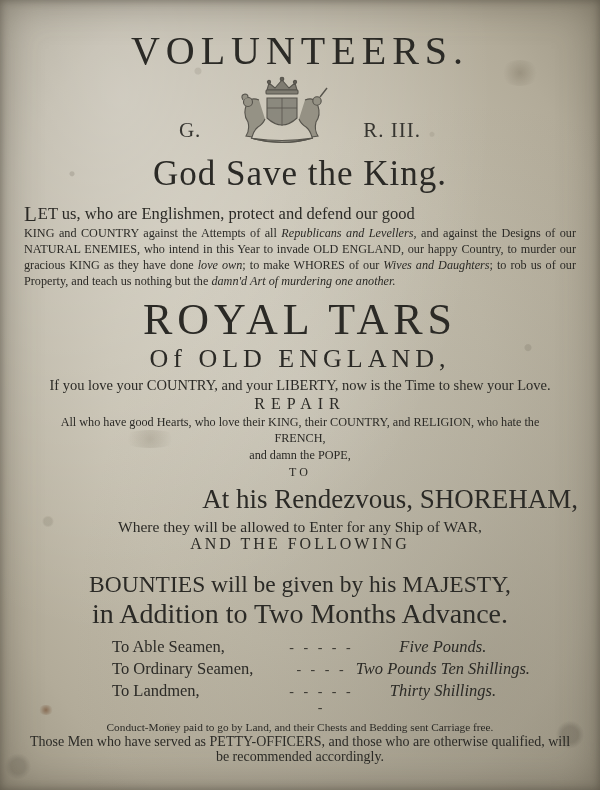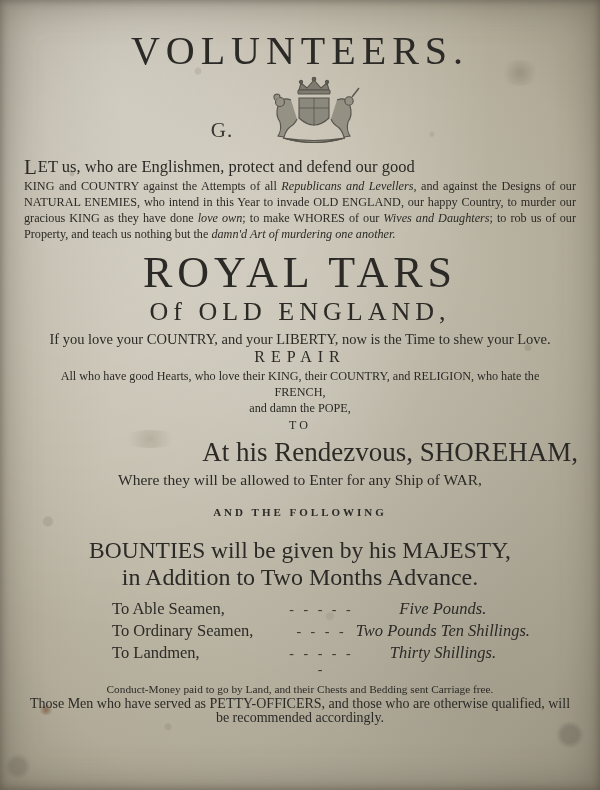--- a/index.html
+++ b/index.html
@@ -144,31 +144,30 @@
   .rendezvous {
     font-size: 27px;
     margin: 6px 0 6px 0;
     text-align: right;
   }
   .where-they {
     font-size: 15.5px;
     margin: 3px 0 1px 0;
   }
   .and-following {
-    font-size: 11px;
+    font-size: 16px;
     letter-spacing: 3px;
-    margin: 19px 0 2px 0;
-    font-weight: bold;
+    margin: 1px 0 2px 0;
   }
   .bounties {
     font-size: 23.5px;
     margin: 19px 0 2px 0;
   }
   .in-addition {
-    font-size: 24px;
+    font-size: 28px;
     margin: 0 0 8px 0;
   }
   .bounty-table {
     width: 460px;
     margin: 0 auto;
     border-collapse: collapse;
     font-size: 16.5px;
   }
   .bounty-table td {
     padding: 1px 0;
@@ -218,22 +217,24 @@
         <path d="M36 26 q-3 -5 2 -6 q3 0 3 3" fill="#888578" stroke="#3a3832"></path>
 
         <path d="M98 26 q10 -4 13 6 q3 9 -2 16 q-2 8 2 14 l-6 1 q-2 -7 -6 -10 q-5 -3 -7 -8" fill="#888578" stroke="#3a3832"></path>
         <circle cx="110" cy="27" r="4.2" fill="#888578" stroke="#3a3832"></circle>
         <path d="M113 23 l7 -9" stroke="#3a3832" stroke-width="1.4"></path>
 
         <path d="M44 64 q31 9 62 0 q-31 5 -62 0 Z" fill="#7c7a70" stroke="#3a3832"></path>
         <path d="M44 64 q31 9 62 0"></path>
       </g>
     </svg>
+    <div class="crest-letter">R. III.</div>
   </div>
 
+  <div class="line god-save">God Save the King.</div>
 
   <div class="para">
     <span class="lead">L</span><span class="big">ET us, who are Englishmen, protect and defend our good</span><br>
     <span>KING and COUNTRY</span>
     <span>against the Attempts of all</span>
     <span class="ital">Republicans and Levellers</span><span>, and against the Designs of our NATURAL ENEMIES, who intend in this Year to invade OLD ENGLAND, our happy Country, to murder our gracious KING as they have done</span>
     <span class="ital">love own</span><span>; to make WHORES of our</span>
     <span class="ital">Wives and Daughters</span><span>; to rob us of our Property, and teach us nothing but the</span>
     <span class="ital">damn'd Art of murdering one another.</span>
   </div>

